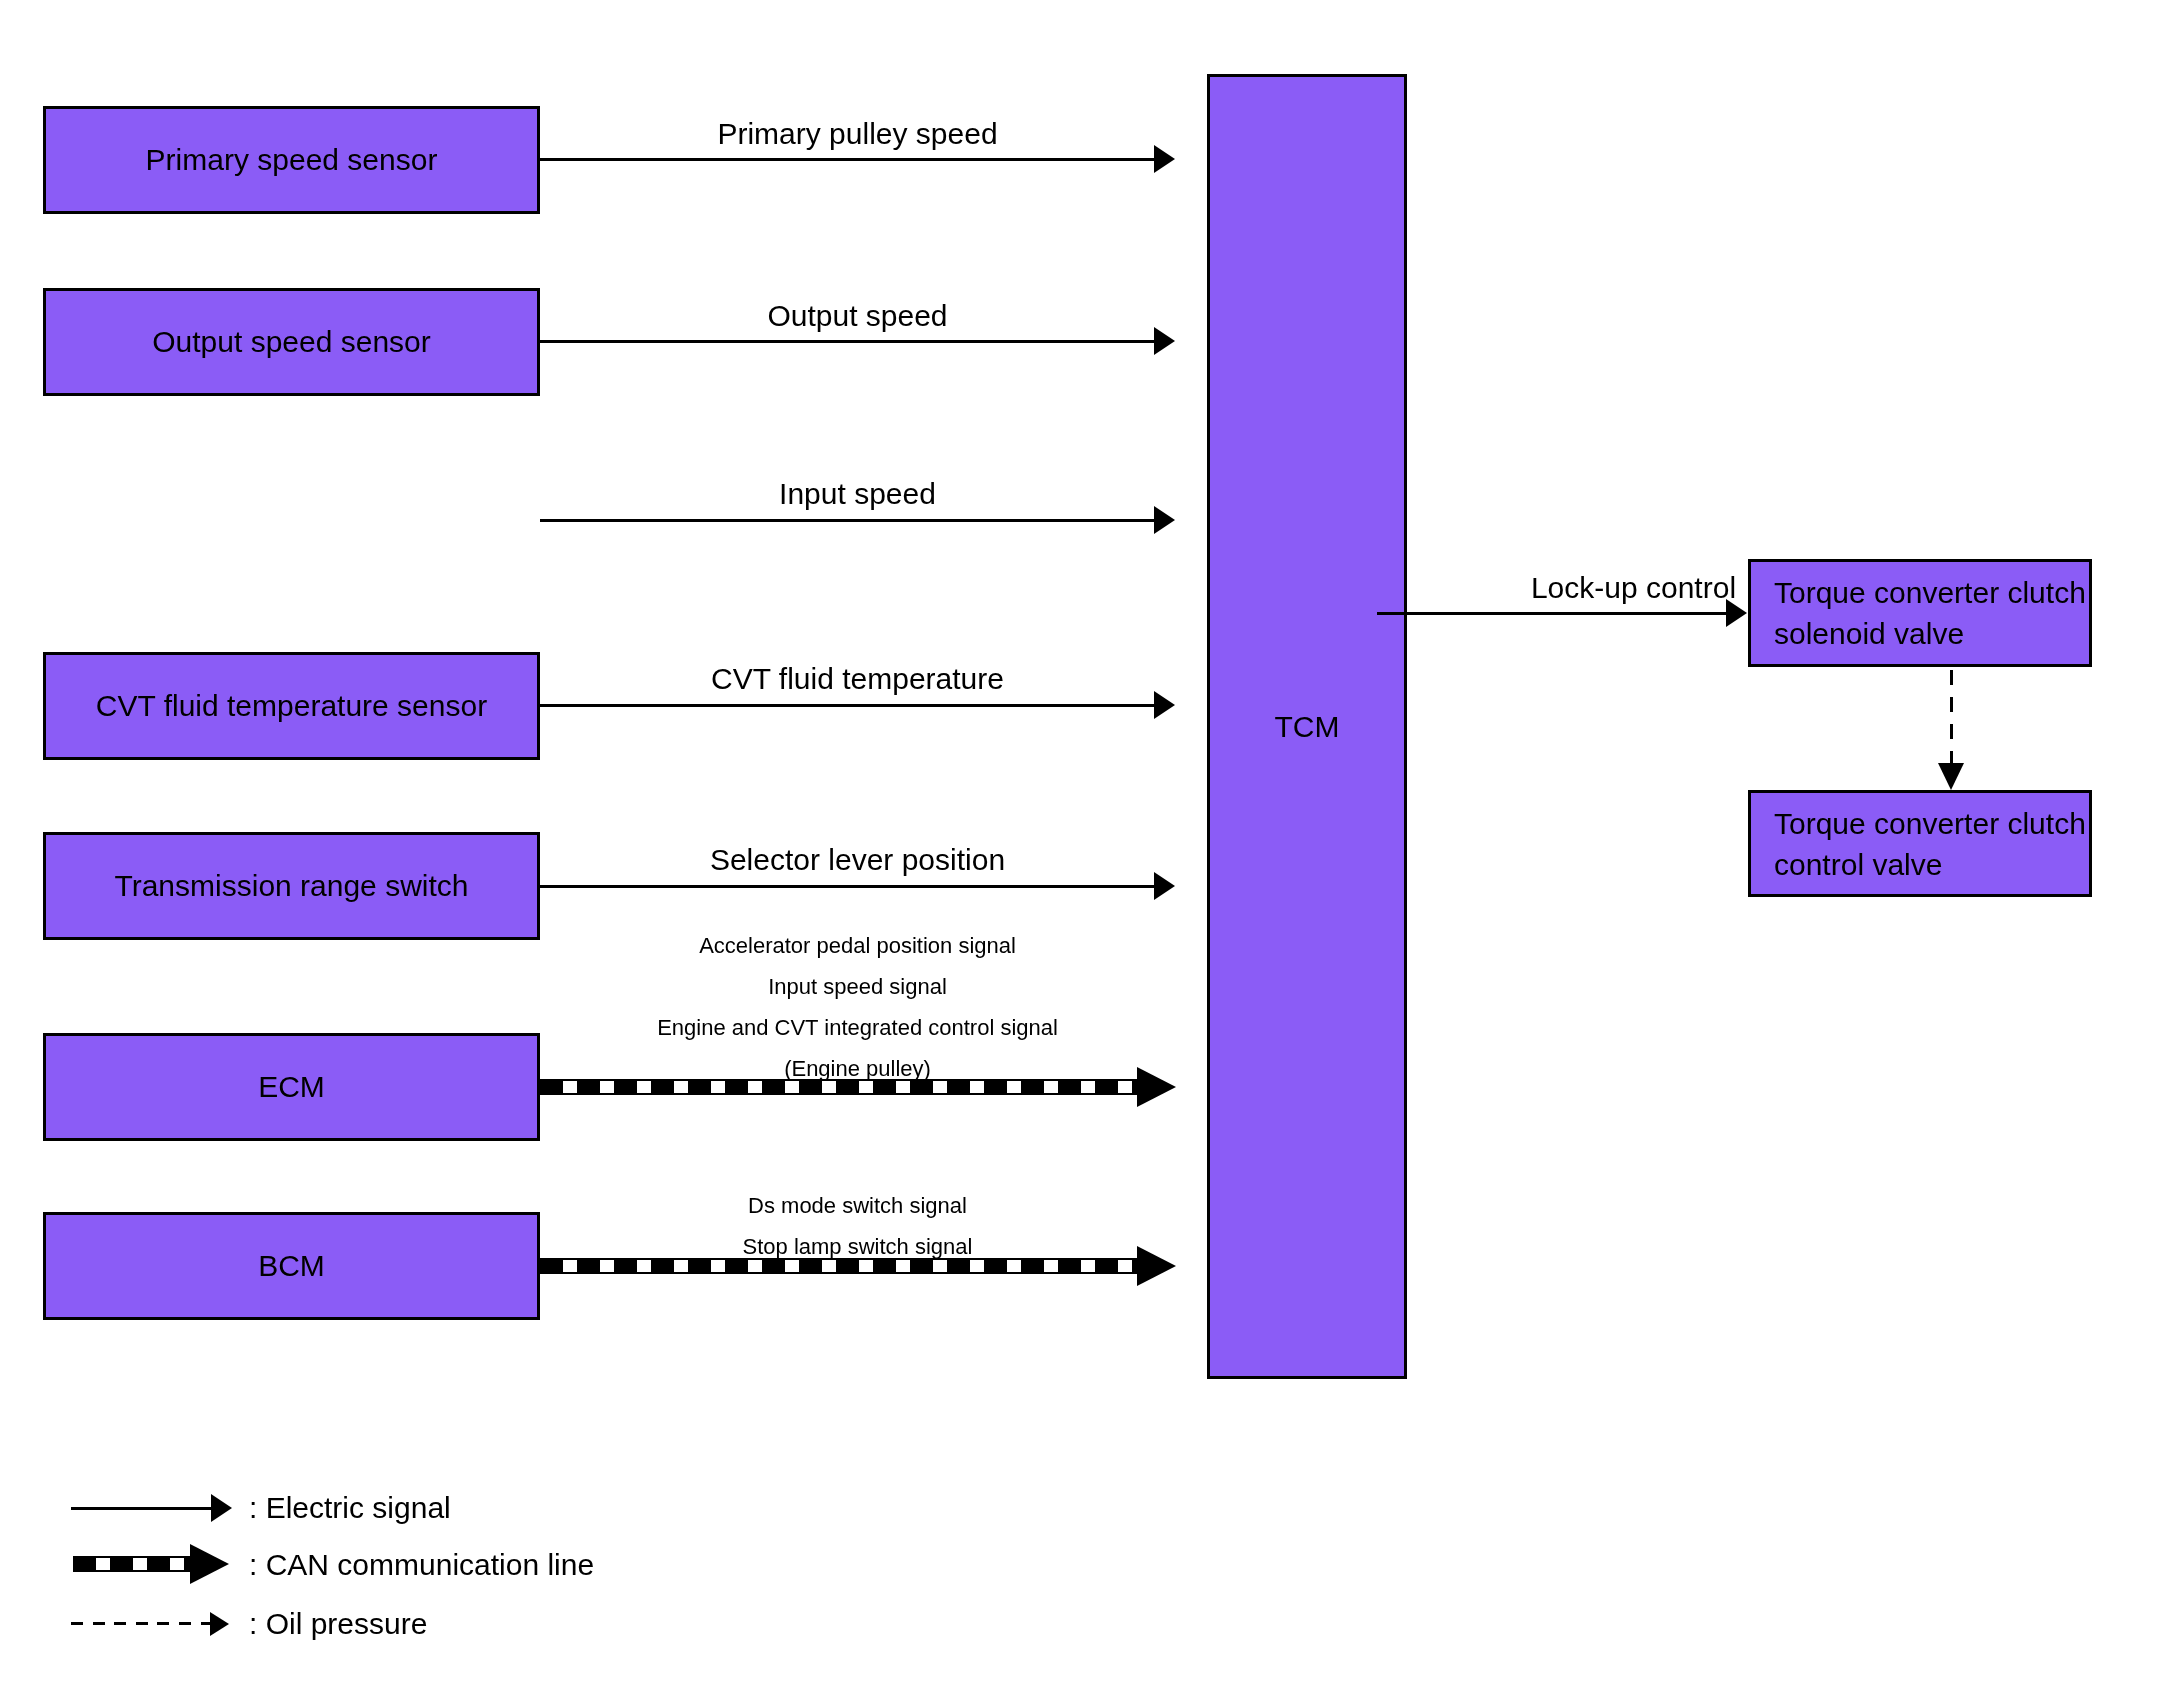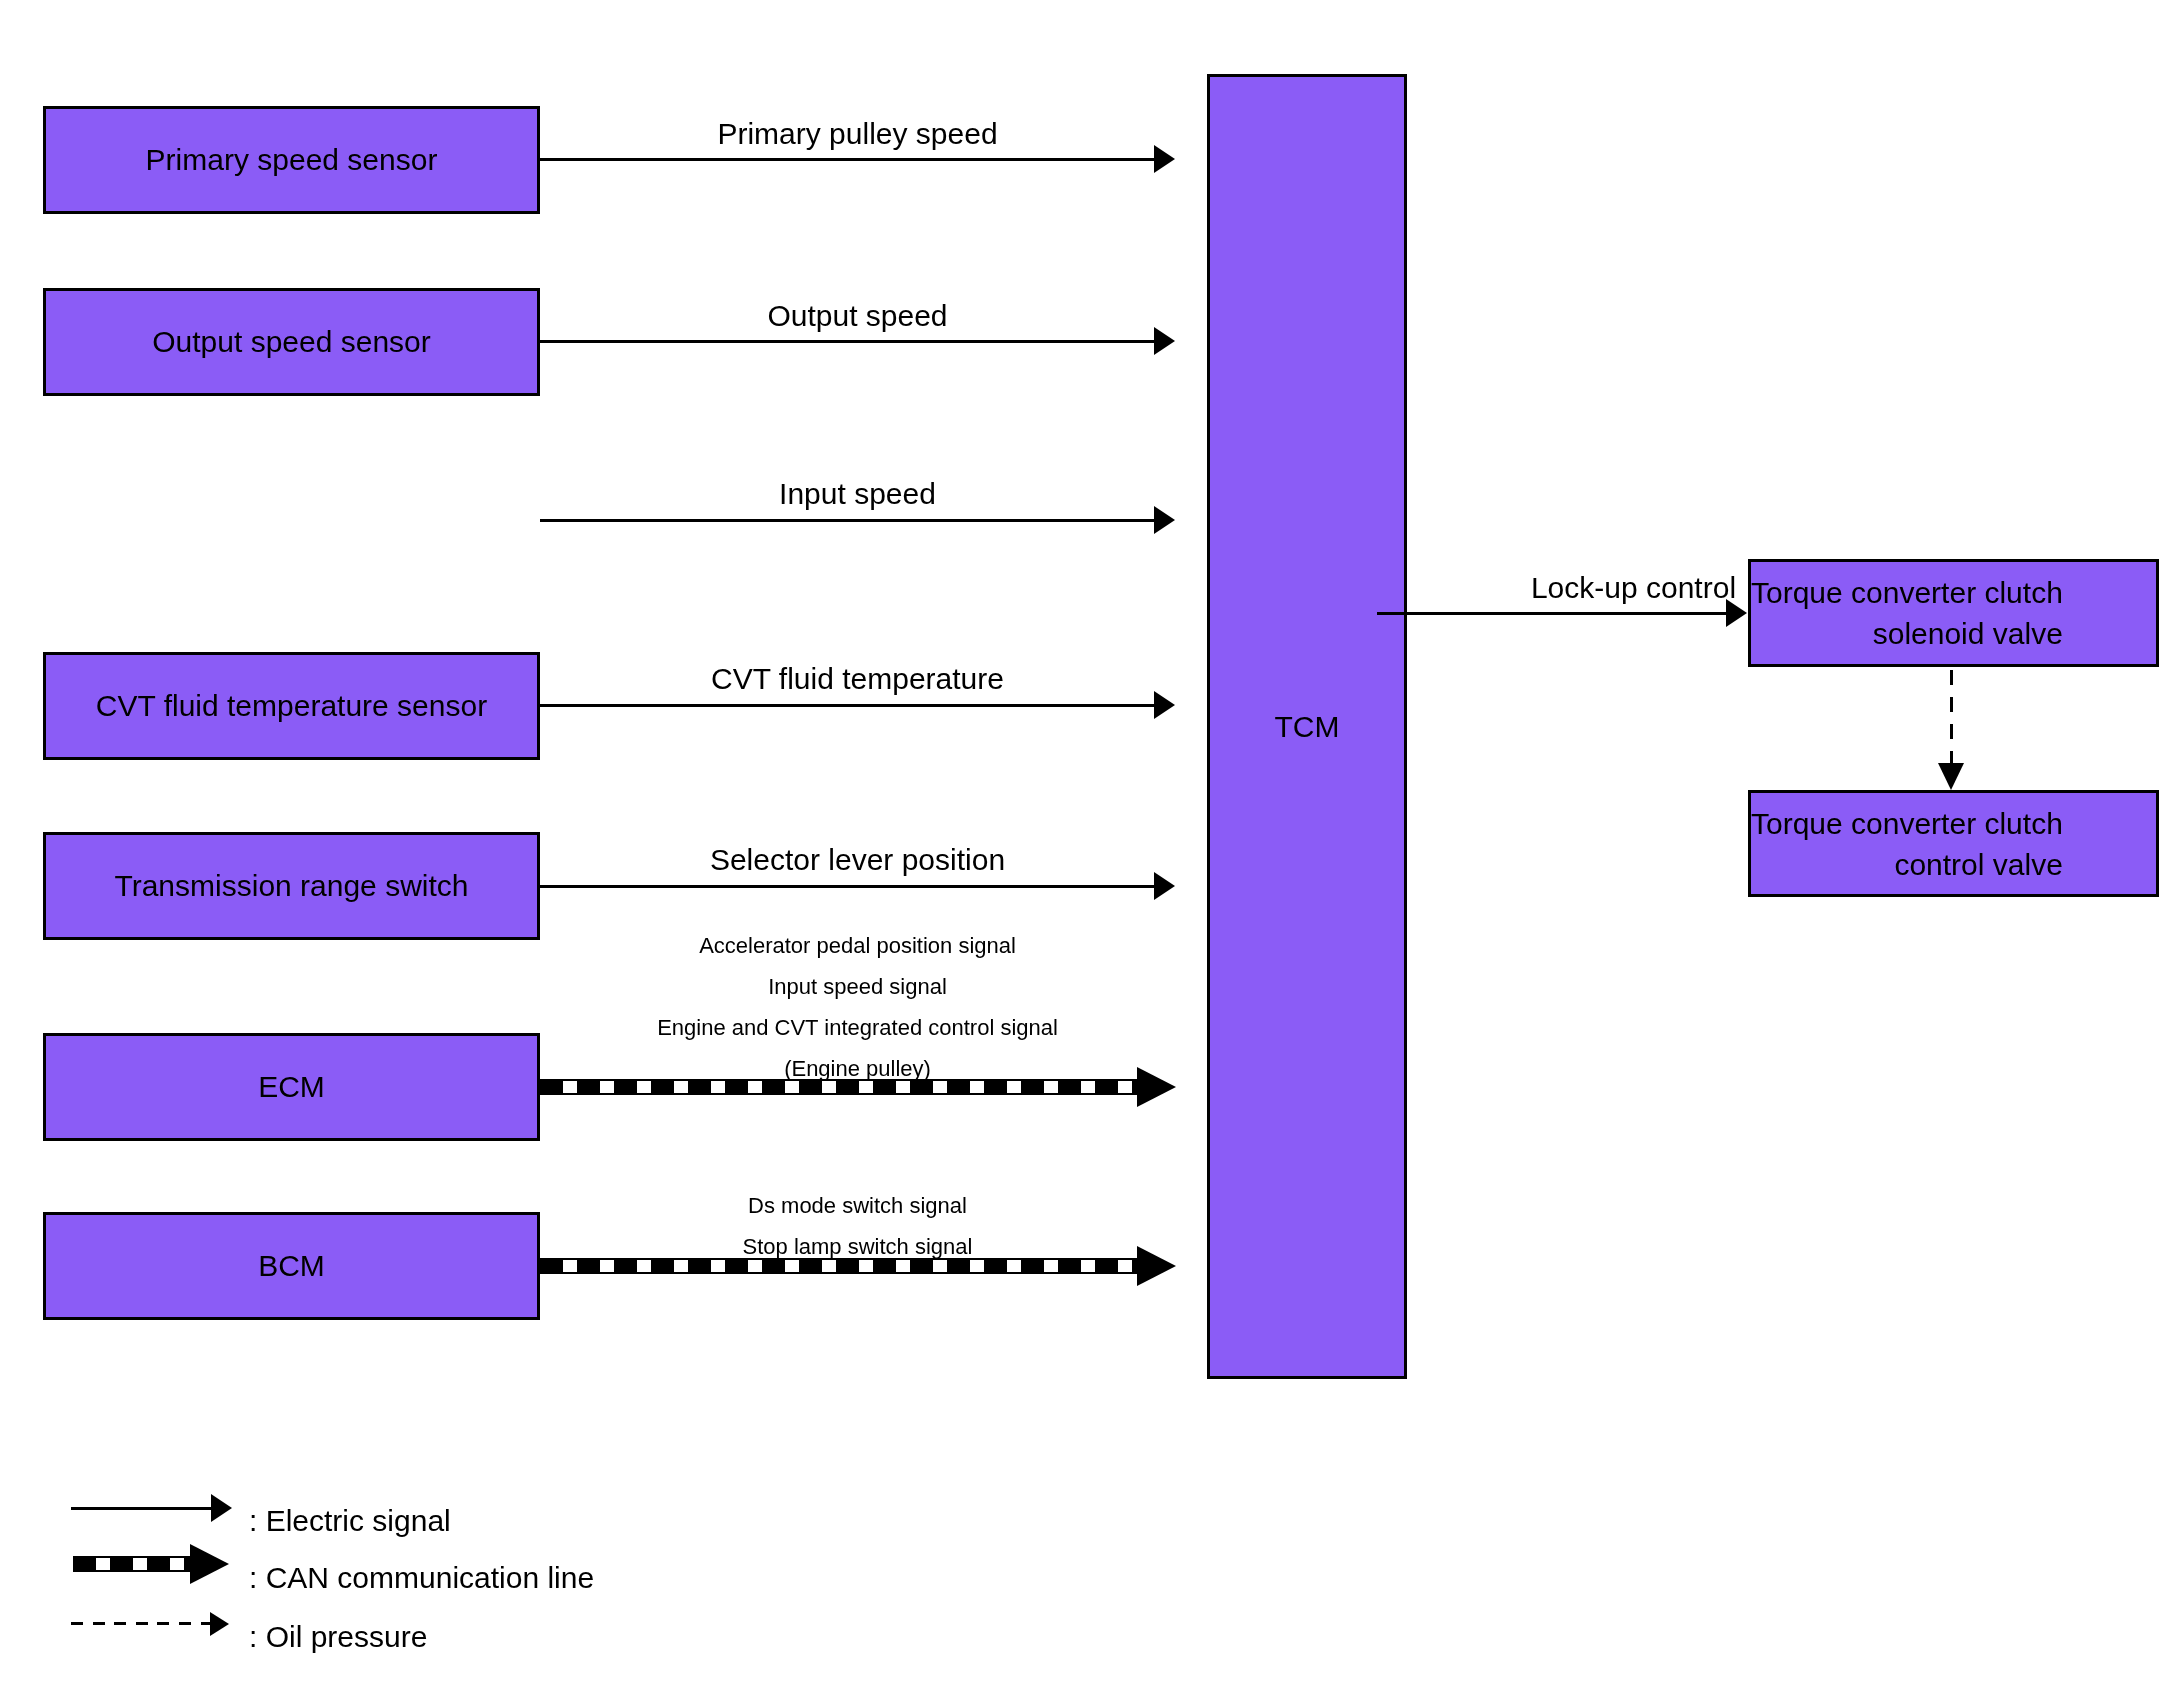--- a/index.html
+++ b/index.html
@@ -24,23 +24,24 @@
     display: flex;
     align-items: center;
     justify-content: center;
     text-align: center;
     font-size: 30px;
     line-height: 36px;
   }
   .node.left-node { left: 43px; width: 497px; height: 108px; }
   .node.tcm-node  { left: 1175px; top: 74px; width: 200px; height: 1305px; margin-left: 32px; }
   .node.right-node {
-    left: 1748px; width: 411px; height: 108px;
+    left: 1748px; width: 344px; height: 108px;
     justify-content: flex-start;
-    text-align: right;
+    text-align: left;
+    padding-left: 23px;
   }
   .right-node .lines { display: block; }
   .right-node .lines span { display: block; line-height: 41px; }
 
   .hline { position: absolute; height: 3.2px; background: #000; }
   .head-right {
     position: absolute; width: 0; height: 0;
     border-left: 21.6px solid #000;
     border-top: 14.6px solid transparent;
     border-bottom: 14.6px solid transparent;
@@ -94,21 +95,20 @@
     position: absolute; width: 0; height: 0;
     border-left: 19.5px solid #000;
     border-top: 12px solid transparent;
     border-bottom: 12px solid transparent;
   }
   .legend-text {
     position: absolute;
     left: 249px;
     font-size: 30px; line-height: 36px;
     white-space: nowrap;
-    margin-top: 13px;
   }
 </style>
 </head>
 <body>
 
 <div id="canvas">
 
   <div class="node left-node" style="top:106px">
     <span>Primary speed sensor</span>
   </div>

